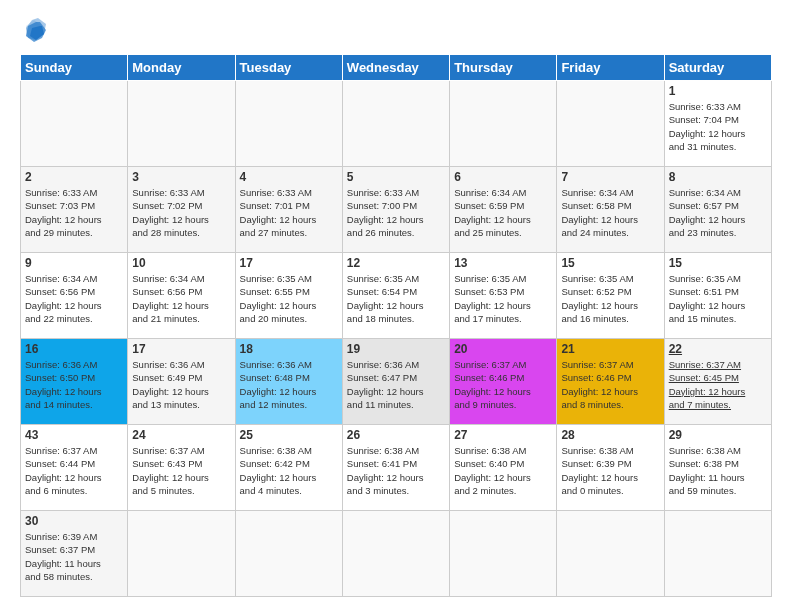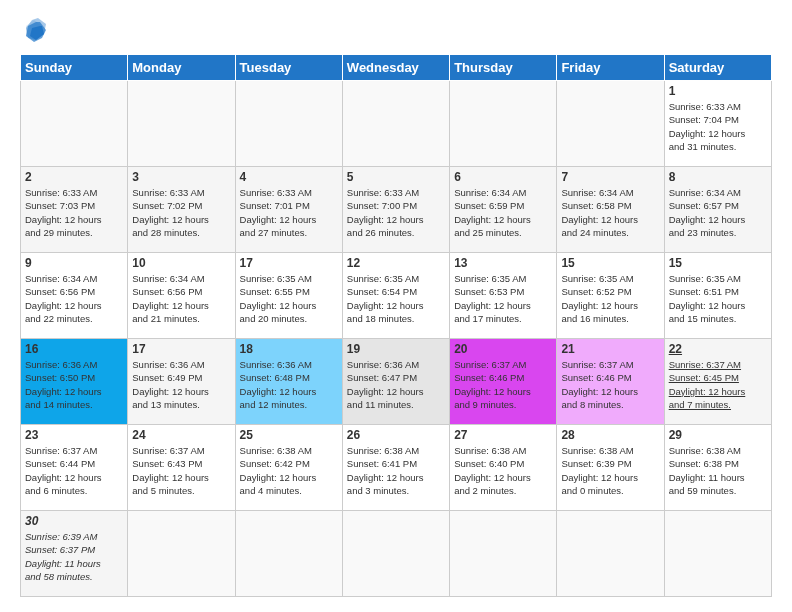--- a/index.html
+++ b/index.html
@@ -275,38 +275,38 @@
 Daylight: 12 hours
 and 11 minutes.</div>
           </td>
           <td style="background: #d946ef;">
             <span class="day-num">20</span>
             <div class="day-info" style="white-space: pre-line;">Sunrise: 6:37 AM
 Sunset: 6:46 PM
 Daylight: 12 hours
 and 9 minutes.</div>
           </td>
-          <td style="background: #f0abfc; margin-left: 43px;">
+          <td style="background: #eab308; margin-left: 43px;">
             <span class="day-num">21</span>
             <div class="day-info" style="white-space: pre-line;">Sunrise: 6:37 AM
 Sunset: 6:46 PM
 Daylight: 12 hours
 and 8 minutes.</div>
           </td>
           <td style="background: rgb(245, 245, 245); text-decoration: underline;">
             <span class="day-num">22</span>
             <div class="day-info" style="white-space: pre-line;">Sunrise: 6:37 AM
 Sunset: 6:45 PM
 Daylight: 12 hours
 and 7 minutes.</div>
           </td>
         </tr>
         <tr>
           <td>
-            <span class="day-num">23</span>
+            <span class="day-num">43</span>
             <div class="day-info" style="white-space: pre-line;">Sunrise: 6:37 AM
 Sunset: 6:44 PM
 Daylight: 12 hours
 and 6 minutes.</div>
           </td>
           <td>
             <span class="day-num">24</span>
             <div class="day-info" style="white-space: pre-line;">Sunrise: 6:37 AM
 Sunset: 6:43 PM
 Daylight: 12 hours
@@ -342,21 +342,21 @@
           </td>
           <td>
             <span class="day-num">29</span>
             <div class="day-info" style="white-space: pre-line;">Sunrise: 6:38 AM
 Sunset: 6:38 PM
 Daylight: 11 hours
 and 59 minutes.</div>
           </td>
         </tr>
         <tr>
-          <td style="background: rgb(245, 245, 245); font-style: italic;">
+          <td style="background: rgb(245, 245, 245);">
             <span class="day-num">30</span>
             <div class="day-info" style="white-space: pre-line;">Sunrise: 6:39 AM
 Sunset: 6:37 PM
 Daylight: 11 hours
 and 58 minutes.</div>
           </td>
           <td class="empty-cell"></td>
           <td class="empty-cell"></td>
           <td class="empty-cell"></td>
           <td class="empty-cell"></td>

